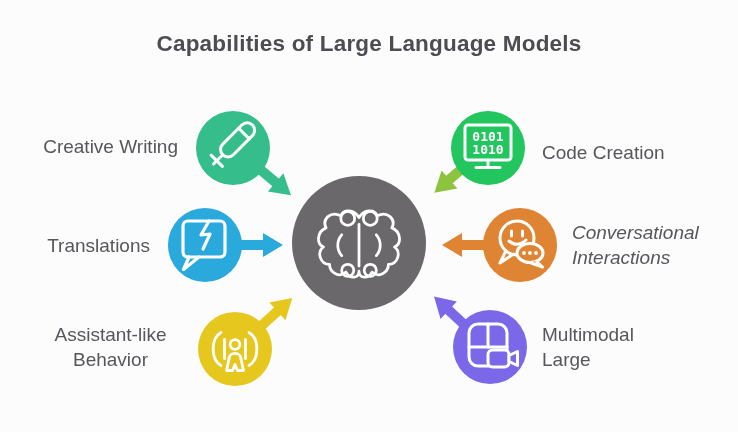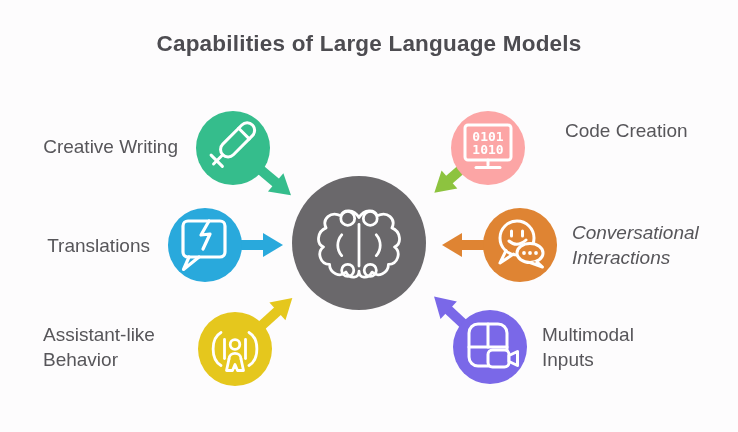--- a/index.html
+++ b/index.html
@@ -15,22 +15,22 @@
     text-align:center;
     font-size:22.5px;font-weight:700;color:#4d4c51;
     letter-spacing:.2px;
   }
   .cap-label{
     position:absolute;
     font-size:19px;line-height:25px;color:#57565a;
   }
   .lbl-0{right:560px;top:134px;text-align:right;white-space:nowrap;}
   .lbl-1{right:588px;top:233px;white-space:nowrap;}
-  .lbl-2{right:560px;top:322px;text-align:left;width:135px;}
-  .lbl-3{left:542px;top:118px;white-space:nowrap;margin-left:23px;}
+  .lbl-2{right:560px;top:322px;text-align:center;width:135px;}
+  .lbl-3{left:542px;top:140px;white-space:nowrap;}
   .lbl-4{left:572px;top:220px;width:145px;font-style:italic;}
   .lbl-5{left:542px;top:322px;width:120px;}
   .bubble{
     position:absolute;width:74px;height:74px;border-radius:50%;
     z-index:2;display:flex;align-items:center;justify-content:center;
   }
   .bub-0{left:196px;top:111px;}
   .bub-1{left:168px;top:208px;}
   .bub-2{left:198px;top:312px;}
   .bub-3{left:451px;top:111px;}
@@ -61,21 +61,21 @@
 
 <div class="canvas">
 
   <div class="title">Capabilities of Large Language Models</div>
 
   <div class="cap-label lbl-0">Creative Writing</div>
   <div class="cap-label lbl-1">Translations</div>
   <div class="cap-label lbl-2">Assistant-like Behavior</div>
   <div class="cap-label lbl-3">Code Creation</div>
   <div class="cap-label lbl-4">Conversational Interactions</div>
-  <div class="cap-label lbl-5">Multimodal Inputs</div>
+  <div class="cap-label lbl-5">Multimodal Large</div>
 
   <svg class="arrow arr-0" viewBox="0 0 64 28" style="color: rgb(53, 189, 140);">
     <line x1="2" y1="14" x2="45" y2="14" stroke="currentColor" stroke-width="10"></line>
     <polygon points="42,2 62,14 42,26" fill="currentColor"></polygon>
   </svg>
   <svg class="arrow arr-1" viewBox="0 0 64 28" style="color: rgb(41, 169, 220);">
     <line x1="2" y1="14" x2="45" y2="14" stroke="currentColor" stroke-width="10"></line>
     <polygon points="42,2 62,14 42,26" fill="currentColor"></polygon>
   </svg>
   <svg class="arrow arr-2" viewBox="0 0 64 28" style="color: rgb(229, 199, 29);">
@@ -123,21 +123,21 @@
         <path d="M31,47 C31,39.5 43,39.5 43,47"></path>
         <path d="M31,47 L28.5,58.5 L34.5,58.5 L37,52.5 L39.5,58.5 L45.5,58.5 L43,47"></path>
         <path d="M23,20.5 C12.5,26.5 12.5,47.5 23,53.5"></path>
         <line x1="26.5" y1="27.5" x2="26.5" y2="46.5"></line>
         <path d="M51,20.5 C61.5,26.5 61.5,47.5 51,53.5"></path>
         <line x1="47.5" y1="27.5" x2="47.5" y2="46.5"></line>
       </g>
     </svg>
   </div>
 
-  <div class="bubble bub-3" style="background: #fca5a5;">
+  <div class="bubble bub-3" style="background: #22c55e;">
     <svg class="icon-svg" width="74" height="74" viewBox="0 0 74 74">
       <g fill="none" stroke="#ffffff" stroke-width="3" stroke-linecap="round" stroke-linejoin="round">
         <rect x="14" y="14" width="46" height="35" rx="3"></rect>
         <line x1="37" y1="49" x2="37" y2="54"></line>
         <line x1="25" y1="56.5" x2="49" y2="56.5"></line>
       </g>
       <text class="mono-digits" x="37" y="30" font-size="13" fill="#ffffff" text-anchor="middle">0101</text>
       <text class="mono-digits" x="37" y="43" font-size="13" fill="#ffffff" text-anchor="middle">1010</text>
     </svg>
   </div>

